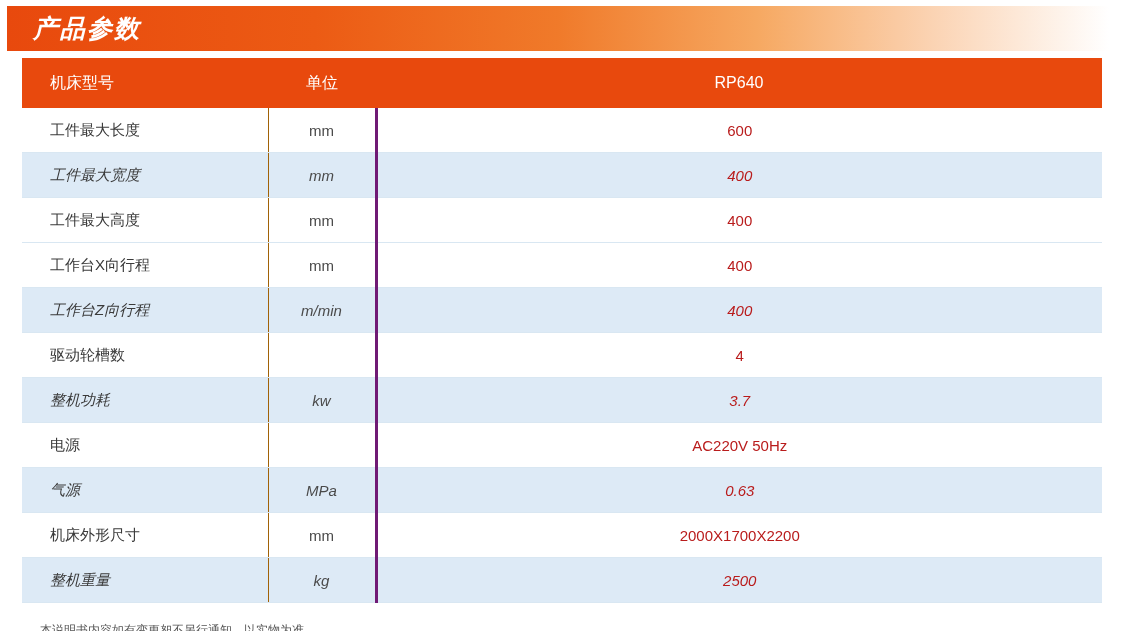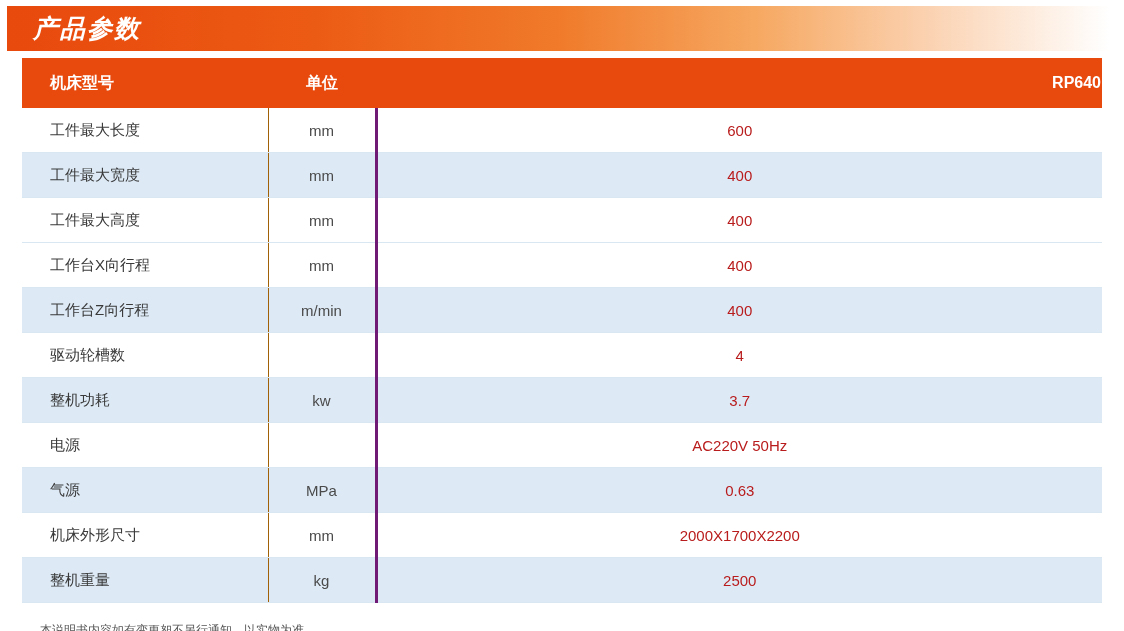--- a/index.html
+++ b/index.html
@@ -52,35 +52,36 @@
   }
   .param-table col.c1 { width: 246px; }
   .param-table col.c2 { width: 108px; }
   .param-table col.c3 { width: 726px; }
 
   .param-table th {
     height: 48px;
     background: #e8490d;
     color: #ffffff;
     font-size: 16px;
-    font-weight: bold;
+    font-weight: normal;
     border: none;
   }
   .param-table th.h-name { text-align: left; padding-left: 28px; }
   .param-table th.h-unit { text-align: center; }
-  .param-table th.h-val  { text-align: right; }
+  .param-table th.h-val  { text-align: center; }
 
   .param-table td {
     height: 42px;
     font-size: 15px;
     color: #3a3a3a;
     border-bottom: 1px solid #d9e7f2;
   }
   .param-table tr.alt td {
     background: #ddeaf6;
+    font-style: italic;
   }
   .param-table tr.white td {
     background: #ffffff;
   }
   td.name {
     text-align: left;
     padding-left: 28px;
     border-right: 1px solid #a16207;
   }
   td.unit {

